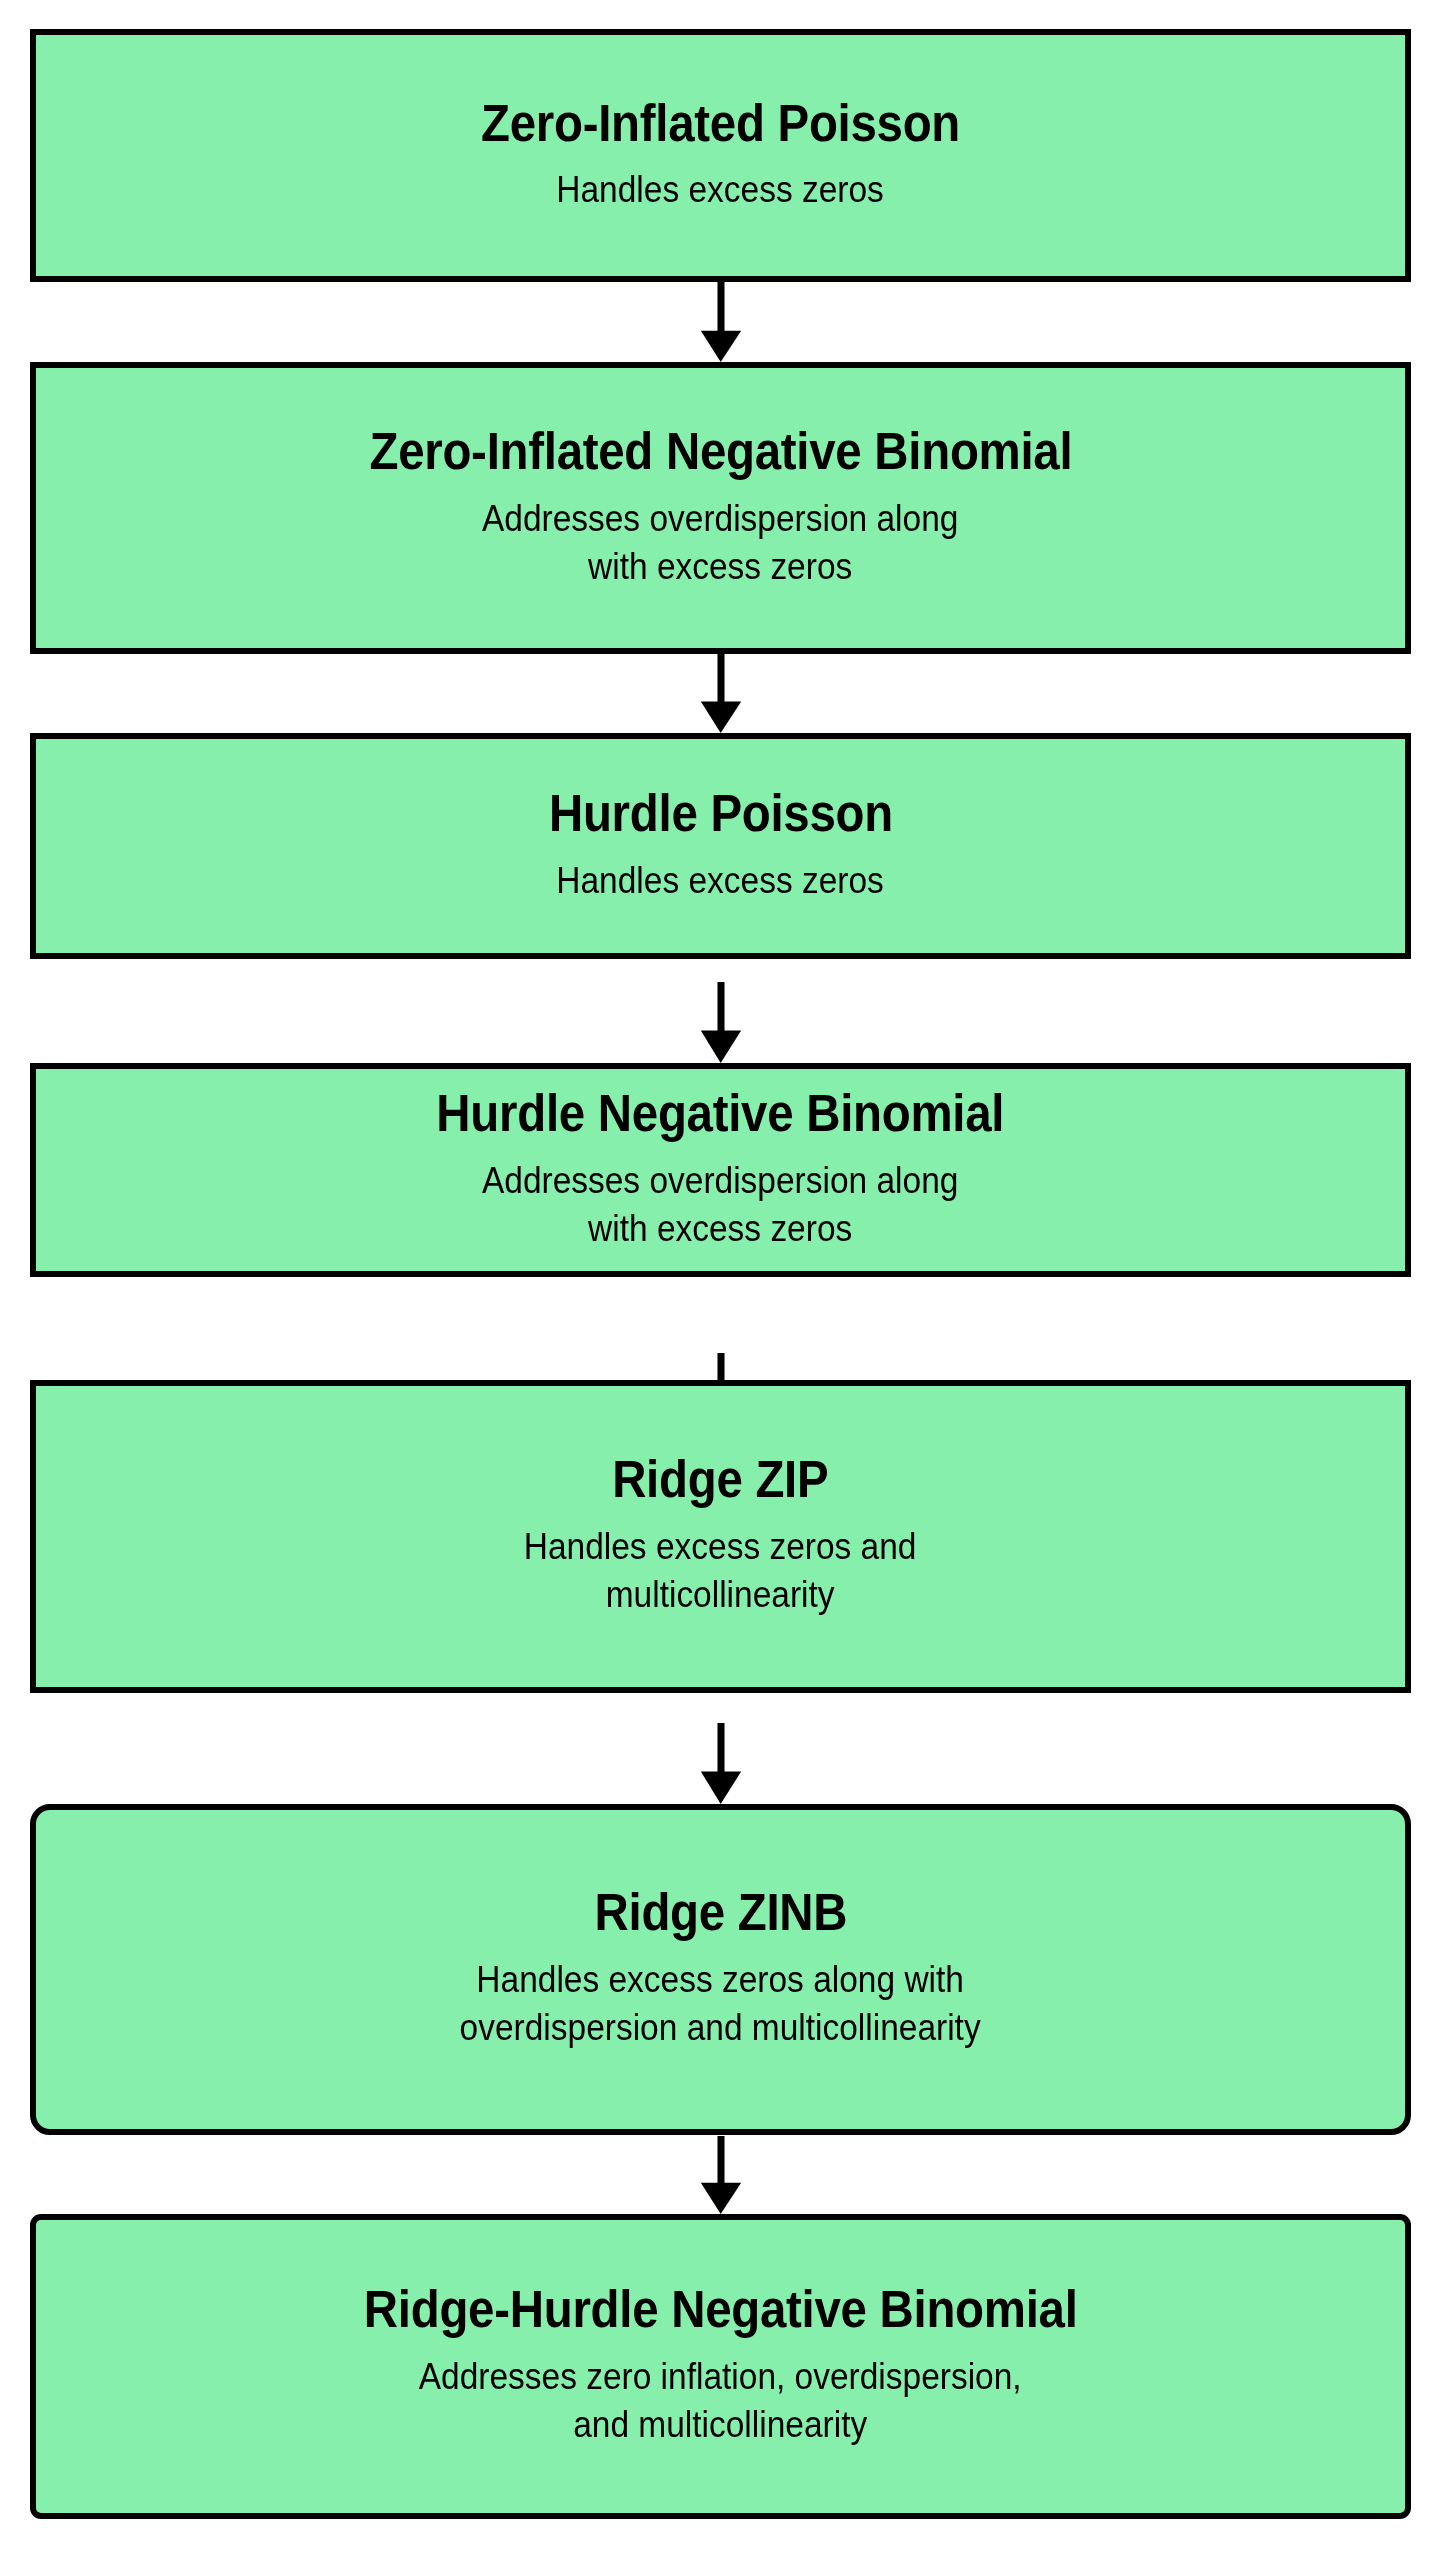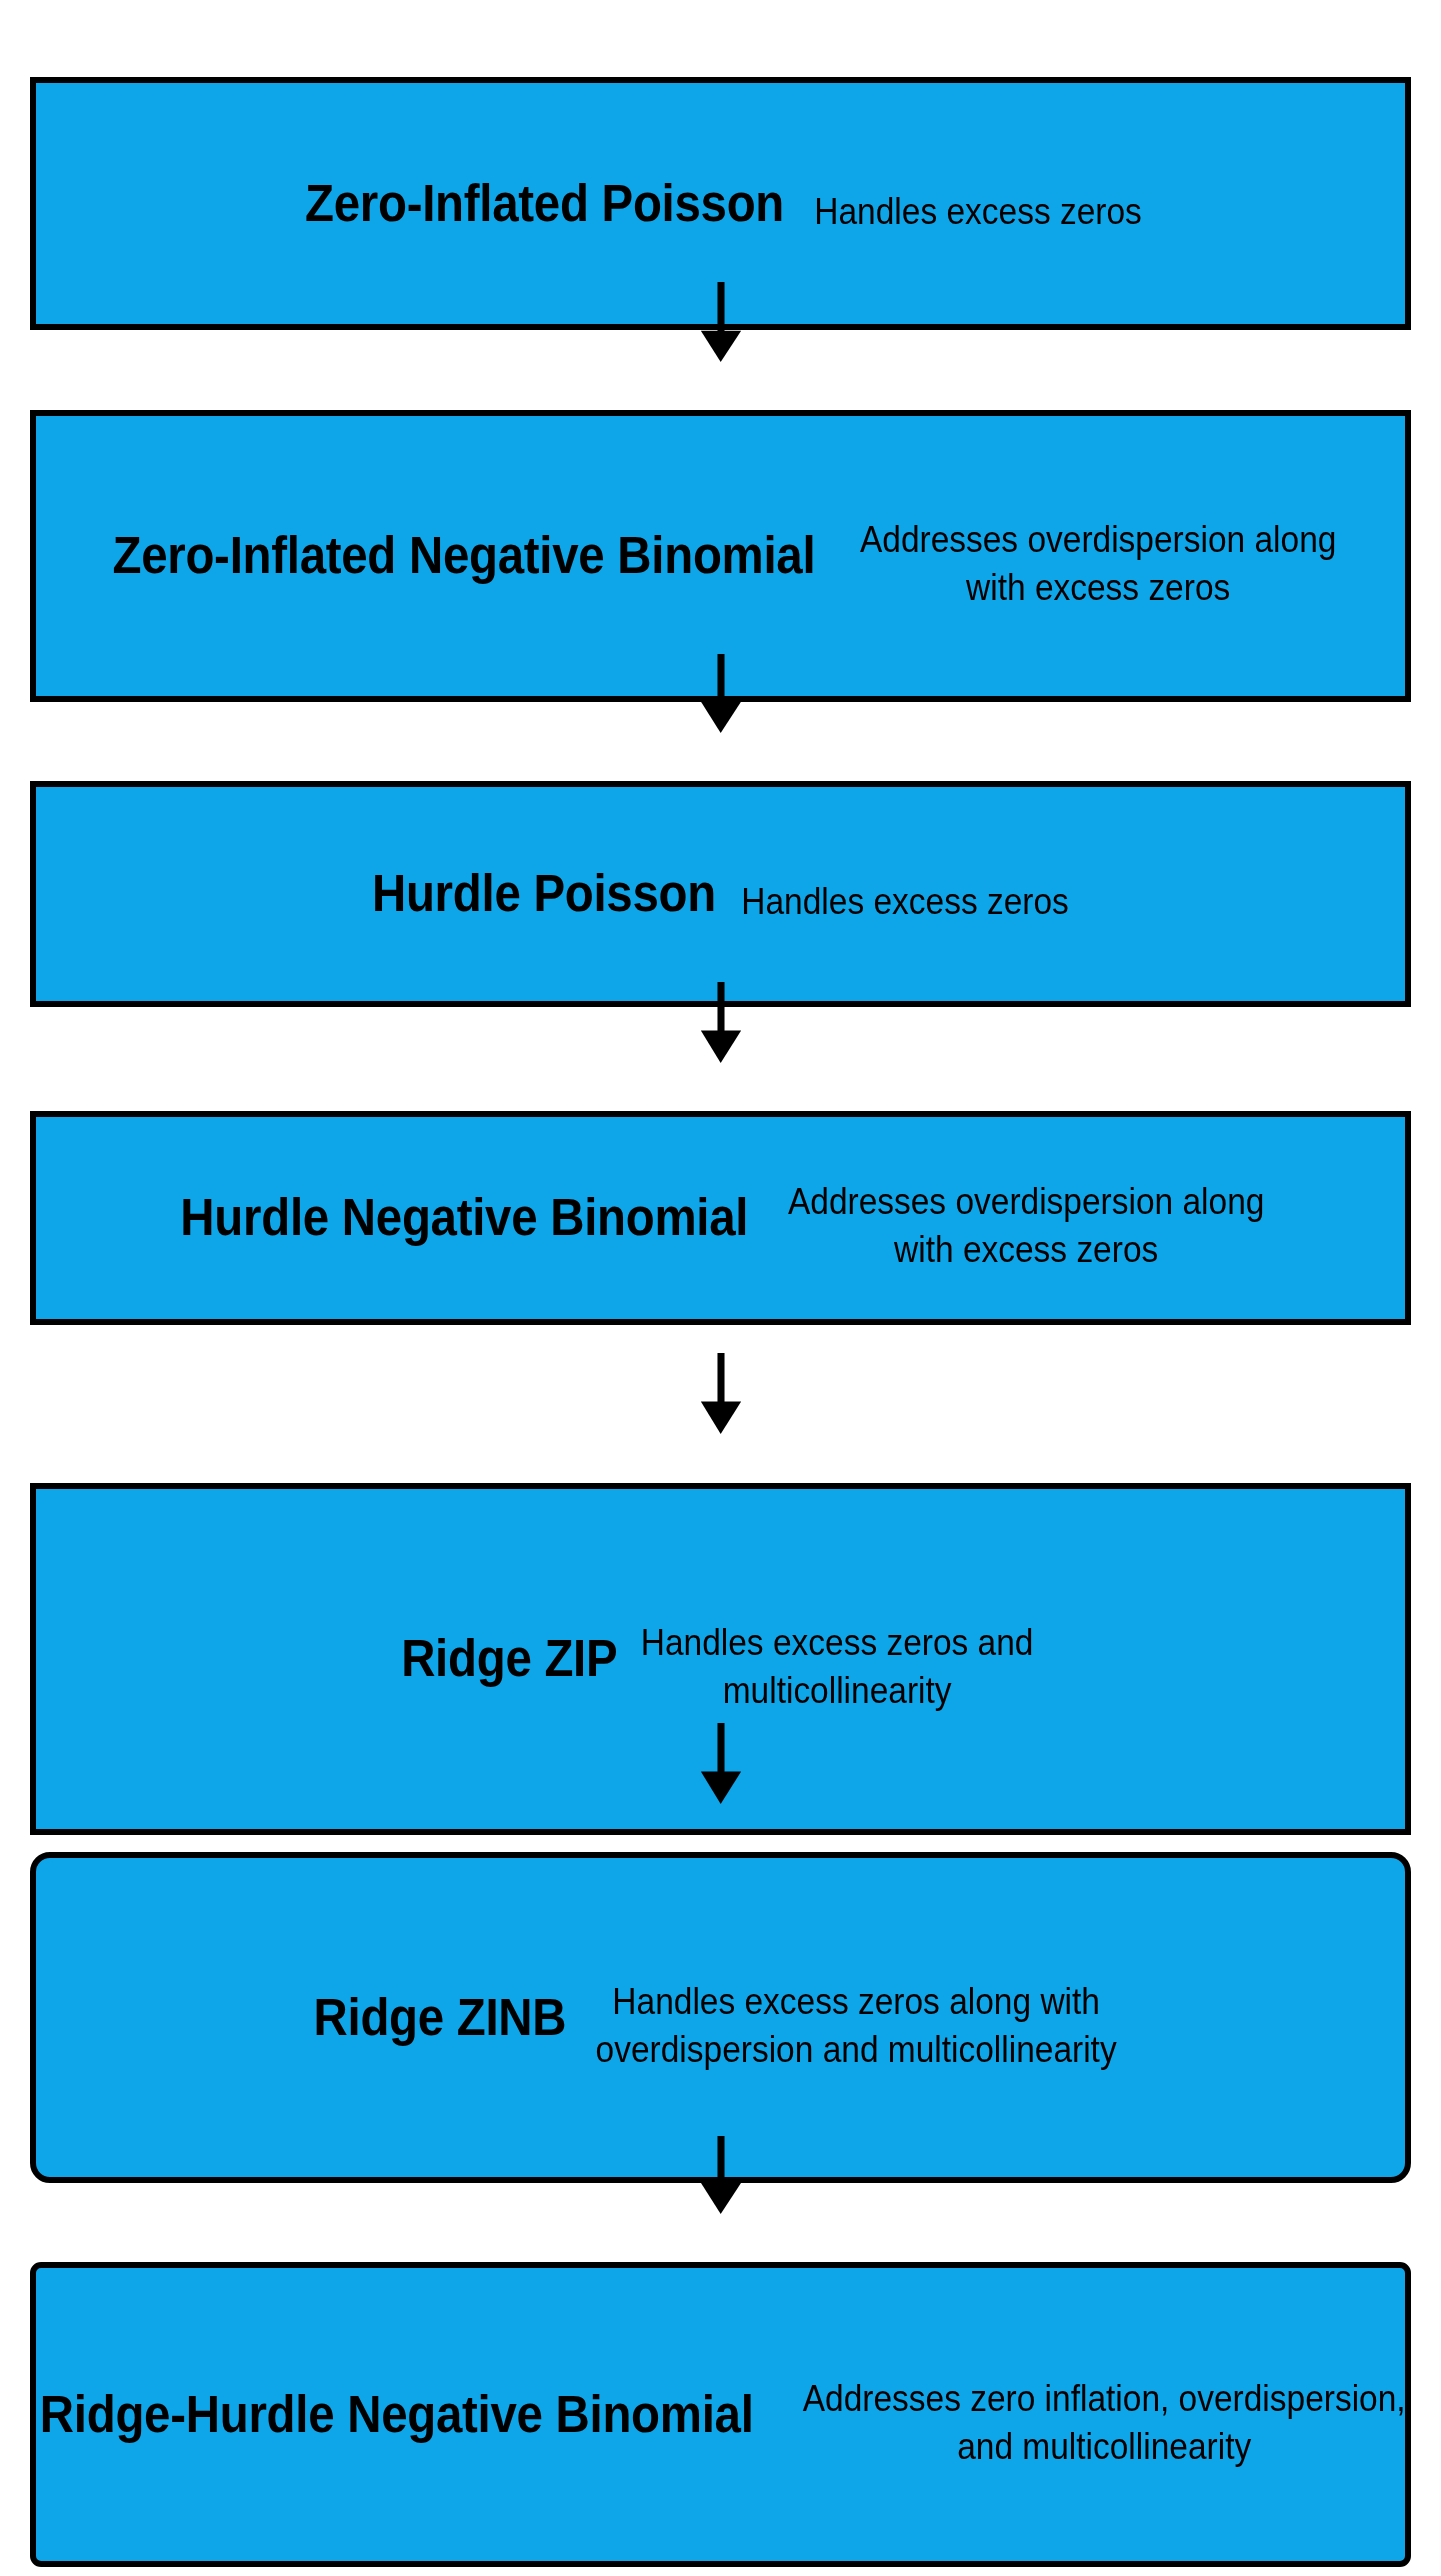--- a/index.html
+++ b/index.html
@@ -19,27 +19,26 @@
     width: 1442px;
     height: 2576px;
     box-sizing: border-box;
   }
   .node {
     position: absolute;
     left: 30px;
     width: 1381px;
     box-sizing: border-box;
     border: 6.4px solid #000000;
-    background: #0ea5e9;
+    background: #86efac;
     display: flex;
-    flex-direction: row;
+    flex-direction: column;
     align-items: center;
     justify-content: center;
     text-align: center;
-    margin-top: 48px;
   }
   .node-title {
     font-size: 51px;
     font-weight: bold;
     line-height: 1.04;
     color: #000000;
     letter-spacing: -0.3px;
     font-stretch: condensed;
     transform: scaleX(0.93);
     transform-origin: center center;
@@ -127,21 +126,21 @@
     </div>
   </div>
 
   <div class="connector" style="top:1353px; height:81px;">
     <svg viewBox="0 0 2253 127" preserveAspectRatio="none" aria-hidden="true">
       <rect x="1121" y="0" width="11" height="80" fill="#000000"></rect>
       <polygon points="1095,76 1158,76 1126,127" fill="#000000"></polygon>
     </svg>
   </div>
 
-  <div class="node" id="node-4" style="top:1435px; height:352px;">
+  <div class="node" id="node-4" style="top:1380px; height:313px;">
     <div class="node-title">Ridge ZIP</div>
     <div class="node-desc">
       <span class="line">Handles excess zeros and</span>
       <span class="line">multicollinearity</span>
     </div>
   </div>
 
   <div class="connector" style="top:1723px; height:81px;">
     <svg viewBox="0 0 2253 127" preserveAspectRatio="none" aria-hidden="true">
       <rect x="1121" y="0" width="11" height="80" fill="#000000"></rect>

